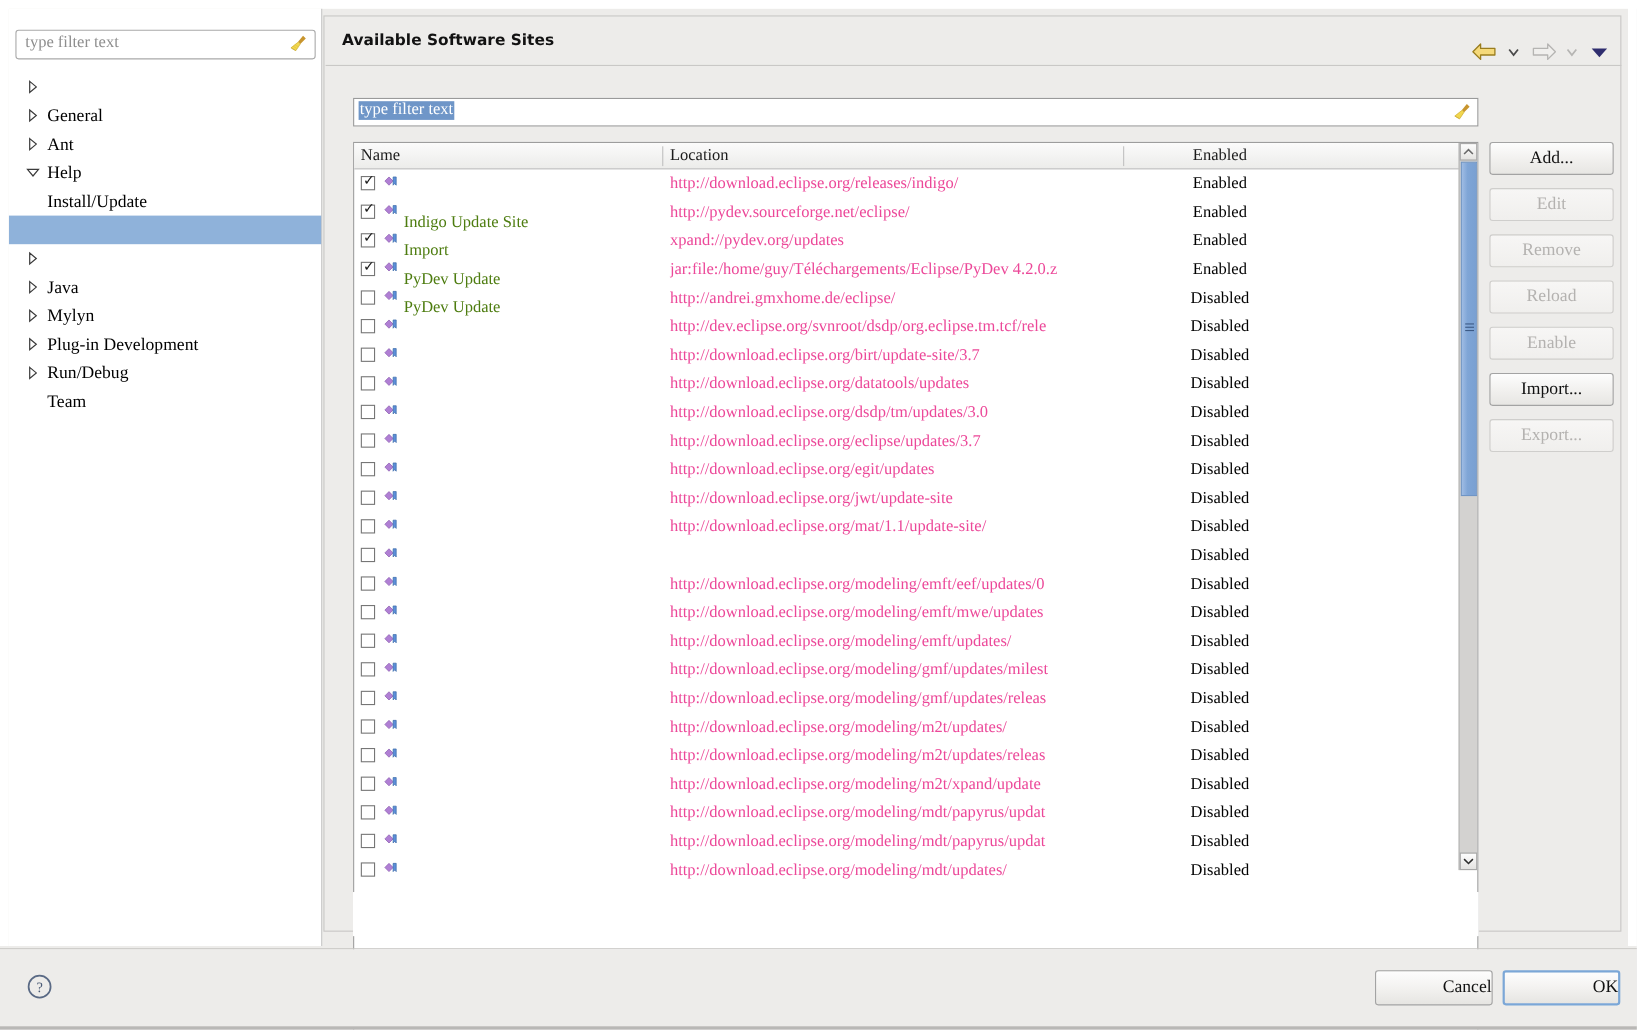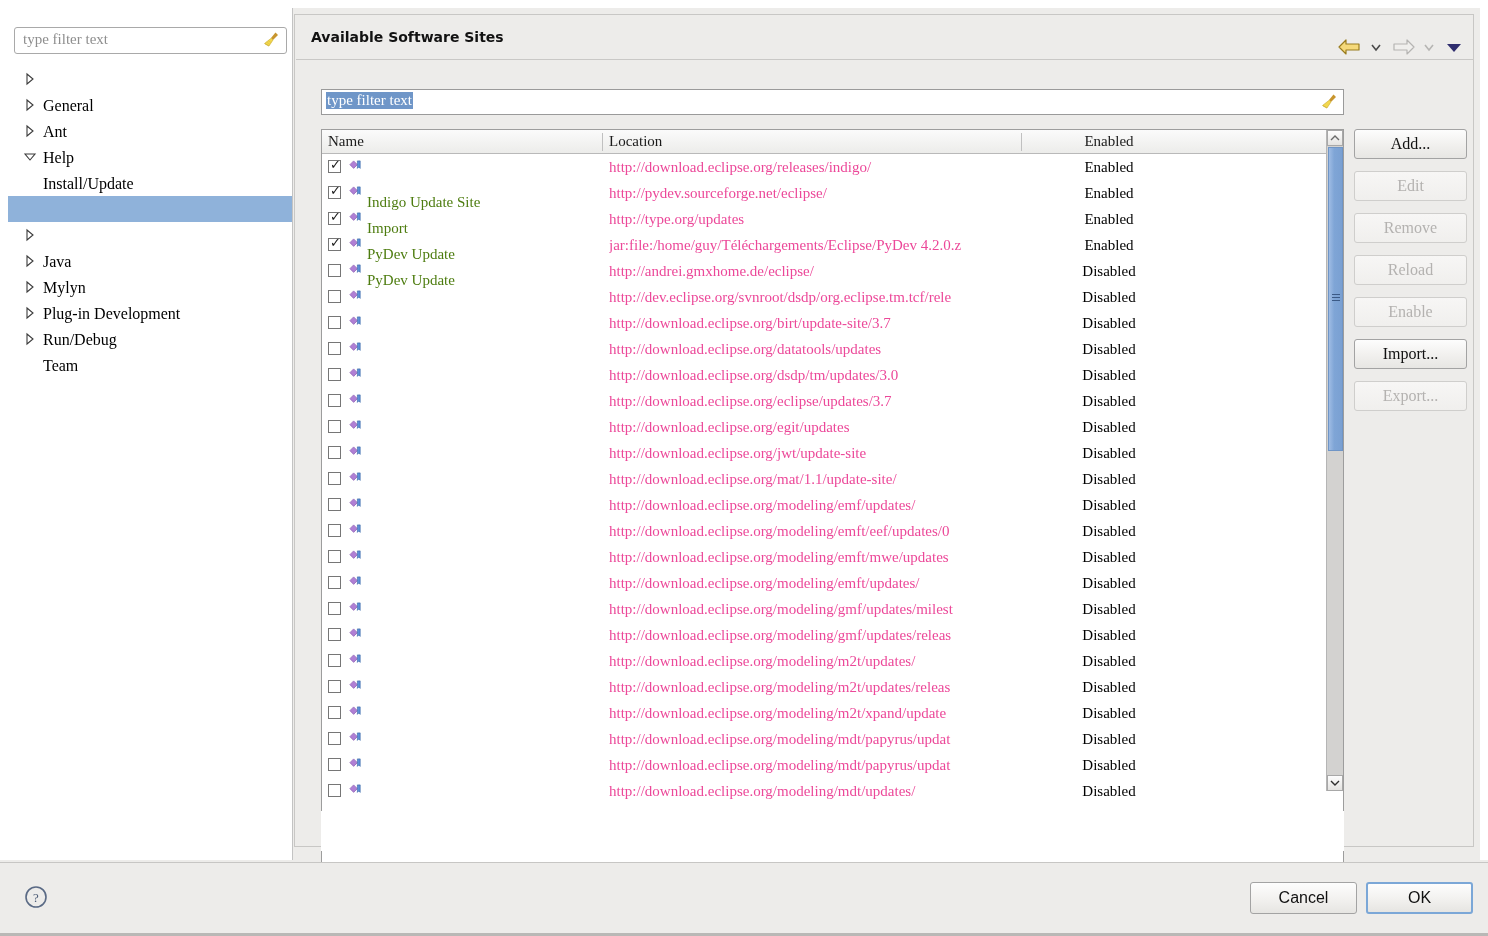--- a/index.html
+++ b/index.html
@@ -362,24 +362,24 @@
     width: 24px; height: 24px;
   }
   .dbtn {
     position: absolute;
     top: 19px;
     width: 107px; height: 32px;
     box-sizing: border-box;
     border: 1px solid #a3a3a3;
     border-radius: 3px;
     background: linear-gradient(to bottom, #fdfdfd 0%, #f3f2f0 50%, #e6e5e2 100%);
-    font-family: Liberation Sans, sans-serif;
+    font-family: Liberation Serif, serif;
     font-size: 16px;
     color: #111111;
-    text-align: center;
+    text-align: right;
     line-height: 30px;
   }
   #btn-cancel { left: 1250px; }
   #btn-ok {
     left: 1366px;
     border: 2px solid #7ba7d7;
     line-height: 28px;
   }
   .win-edge {
     position: absolute;
@@ -556,21 +556,21 @@
           </div>
           <div class="trow">
             <div class="cell-check">
               <span class="tick">✓</span>
             </div>
             <svg class="site-icon" viewBox="0 0 16 16">
               <path d="M6 2 L10 6 L6 10 L2 6 Z" fill="#b07fd4" stroke="#8a5cb0" stroke-width="0.7"></path>
               <path d="M10 2 L13 2 L13 10 L11.5 8.5 L10 10 Z" fill="#5b8fd9" stroke="#3d6ba8" stroke-width="0.7"></path>
             </svg>
             <span class="cell-name">PyDev Update</span>
-            <span class="cell-loc">http://type.org/updates</span>
+            <span class="cell-loc">xpand://pydev.org/updates</span>
             <span class="cell-en">Enabled</span>
           </div>
           <div class="trow">
             <div class="cell-check">
               <span class="tick">✓</span>
             </div>
             <svg class="site-icon" viewBox="0 0 16 16">
               <path d="M6 2 L10 6 L6 10 L2 6 Z" fill="#b07fd4" stroke="#8a5cb0" stroke-width="0.7"></path>
               <path d="M10 2 L13 2 L13 10 L11.5 8.5 L10 10 Z" fill="#5b8fd9" stroke="#3d6ba8" stroke-width="0.7"></path>
             </svg>
@@ -668,21 +668,20 @@
             <span class="cell-loc">http://download.eclipse.org/mat/1.1/update-site/</span>
             <span class="cell-en">Disabled</span>
           </div>
           <div class="trow">
             <div class="cell-check"></div>
             <svg class="site-icon" viewBox="0 0 16 16">
               <path d="M6 2 L10 6 L6 10 L2 6 Z" fill="#b07fd4" stroke="#8a5cb0" stroke-width="0.7"></path>
               <path d="M10 2 L13 2 L13 10 L11.5 8.5 L10 10 Z" fill="#5b8fd9" stroke="#3d6ba8" stroke-width="0.7"></path>
             </svg>
             <span class="cell-name"></span>
-            <span class="cell-loc">http://download.eclipse.org/modeling/emf/updates/</span>
             <span class="cell-en">Disabled</span>
           </div>
           <div class="trow">
             <div class="cell-check"></div>
             <svg class="site-icon" viewBox="0 0 16 16">
               <path d="M6 2 L10 6 L6 10 L2 6 Z" fill="#b07fd4" stroke="#8a5cb0" stroke-width="0.7"></path>
               <path d="M10 2 L13 2 L13 10 L11.5 8.5 L10 10 Z" fill="#5b8fd9" stroke="#3d6ba8" stroke-width="0.7"></path>
             </svg>
             <span class="cell-name"></span>
             <span class="cell-loc">http://download.eclipse.org/modeling/emft/eef/updates/0</span>

